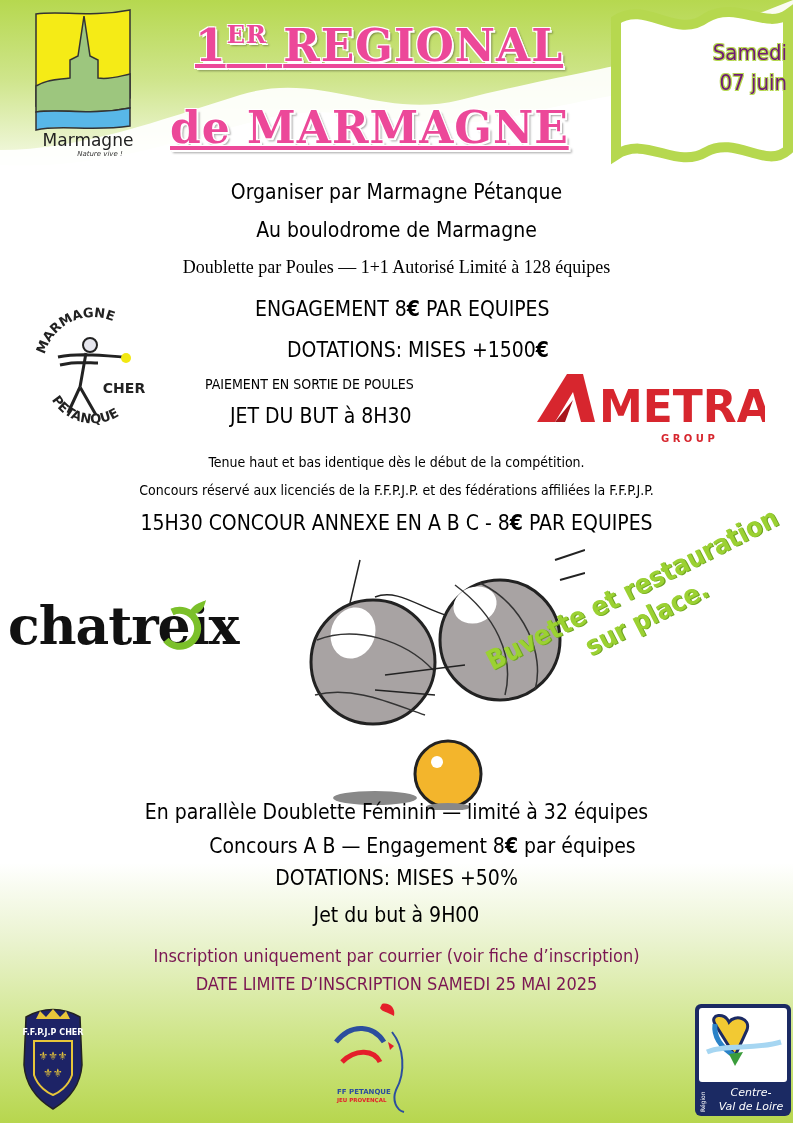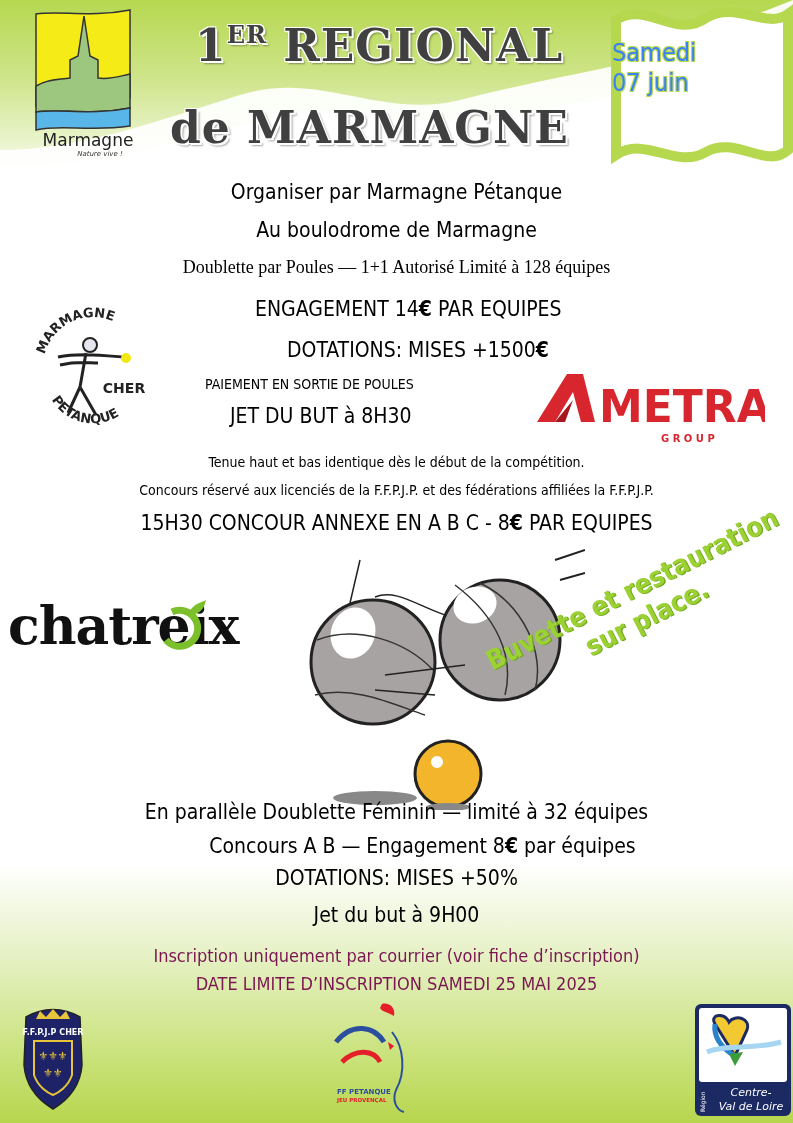--- a/index.html
+++ b/index.html
@@ -16,31 +16,31 @@
     background: linear-gradient(180deg, rgba(255,255,255,0) 0%, #eaf3cf 30%, #c9e27a 75%, #b7d64e 100%);
   }
 
   .abs { position: absolute; }
   .center-line { position: absolute; left: 0; width: 793px; text-align: center; white-space: nowrap; }
 
   
   .mlogo { left: 30px; top: 8px; width: 115px; height: 150px; }
 
   
-  .title { font-family: "DejaVu Serif", "Liberation Serif", serif; font-weight: bold; color: #404040;
+  .title { font-family: "DejaVu Serif", "Liberation Serif", serif; font-weight: bold; color: #ec4899;
     text-shadow: 2px 2px 0 #ffffff, -1px -1px 0 #ffffff, 1px -1px 0 #fff, -1px 1px 0 #fff, 3px 3px 2px rgba(0,0,0,0.35);
-    white-space: nowrap; letter-spacing: 1px; }
+    white-space: nowrap; letter-spacing: 1px; text-decoration: underline; }
   .title1 { left: 195px; top: 20px; font-size: 44px; }
   .title1 sup { font-size: 24px; vertical-align: 18px; }
   .title2 { left: 170px; top: 102px; font-size: 44px; }
 
   
   .date-banner { left: 606px; top: 0px; width: 187px; height: 172px; }
-  .date-text { position: absolute; left: 612px; top: 38px; width: 175px; text-align: left;
-    color: #3b82f6; font-size: 25px; line-height: 30px; font-weight: normal;
+  .date-text { position: absolute; left: 612px; top: 38px; width: 175px; text-align: right;
+    color: #701a75; font-size: 22px; line-height: 30px; font-weight: normal;
     text-shadow: 1px 1px 0 #b6d84f, -1px -1px 0 #b6d84f, 1px -1px 0 #b6d84f, -1px 1px 0 #b6d84f; }
 
   .l-org { top: 180px; font-size: 21px; }
   .l-place { top: 218px; font-size: 21px; }
   .l-doub { top: 257px; font-size: 18px; font-family: Liberation Serif, serif; }
   .l-eng { top: 297px; left: 255px; font-size: 21px; }
   .l-dot { top: 338px; left: 287px; font-size: 21px; }
   .l-pay { top: 376px; left: 205px; font-size: 14px; }
   .l-jet { top: 404px; left: 230px; font-size: 21px; }
   .l-tenue { top: 454px; font-size: 14px; }
@@ -102,21 +102,21 @@
 </svg>
 <div class="date-text">
   <div>Samedi</div>
   <div>07 juin</div>
 </div>
 
 <div class="center-line l-org">Organiser par Marmagne Pétanque</div>
 <div class="center-line l-place">Au boulodrome de Marmagne</div>
 <div class="center-line l-doub">Doublette par Poules — 1+1 Autorisé Limité à 128 équipes</div>
 <div class="abs l-eng" style="white-space:nowrap;">
-  <span>ENGAGEMENT 14</span><span class="euro">€</span><span> PAR EQUIPES</span>
+  <span>ENGAGEMENT 8</span><span class="euro">€</span><span> PAR EQUIPES</span>
 </div>
 <div class="abs l-dot" style="white-space:nowrap;">
   <span>DOTATIONS: MISES +1500</span><span class="euro">€</span>
 </div>
 <div class="abs l-pay" style="white-space:nowrap;">PAIEMENT EN SORTIE DE POULES</div>
 <div class="abs l-jet" style="white-space:nowrap;">JET DU BUT à 8H30</div>
 
 <svg class="abs pet-logo" viewBox="0 0 130 135">
   <defs>
     <path id="arcTop" d="M15,62 A50,50 0 0,1 115,62"></path>

